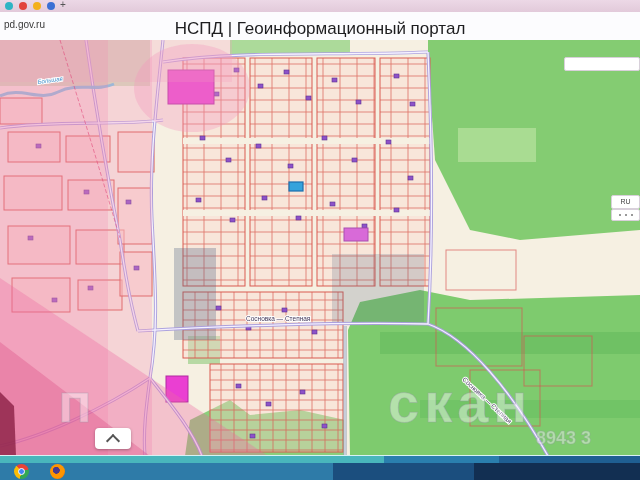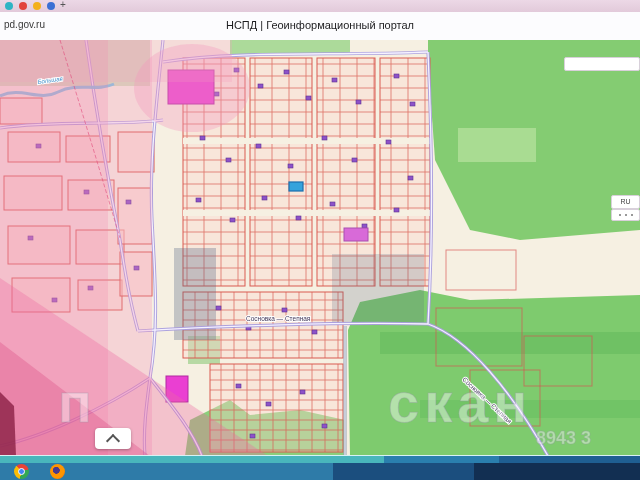--- a/index.html
+++ b/index.html
@@ -11,21 +11,21 @@
   .fav{position:absolute;top:2px;width:8px;height:8px;border-radius:50%;}
   .fav1{left:5px;background:#2fb4c4;}
   .fav2{left:19px;background:#e2413a;}
   .fav3{left:33px;background:#f3b01c;}
   .fav4{left:47px;background:#3b6fd4;}
   .newtab{position:absolute;left:60px;top:-1px;font-size:10px;color:#555;line-height:12px;}
   
   .addressbar{position:absolute;left:0;top:12px;width:640px;height:28px;background:#fcfcfe;
               border-bottom:1px solid #d9d9e2;}
   .url{position:absolute;left:4px;top:7px;font-size:10px;color:#3a3a3a;text-align:right;}
-  .ptitle{position:absolute;left:0;width:640px;top:7px;text-align:center;font-size:11px;color:#1d1d1f;}
+  .ptitle{position:absolute;left:0;width:640px;top:7px;text-align:center;font-size:17px;color:#1d1d1f;}
   
   #map{position:absolute;left:0;top:40px;width:640px;height:416px;}
   
   .panel-frag{position:absolute;background:#fff;border:1px solid #d8d0da;border-radius:2px;}
   .frag-top{top:57px;right:0;width:74px;height:12px;}
   .ru-badge{top:195px;right:0;width:27px;height:12px;font-size:7px;color:#444;text-align:center;line-height:12px;}
   .dots-badge{top:209px;right:0;width:27px;height:10px;}
   .dots-badge i{display:block;margin:4px auto 0;width:14px;height:2px;
                 background:repeating-linear-gradient(90deg,#999 0 2px,transparent 2px 6px);}
   .collapse-btn{position:absolute;left:95px;top:428px;width:36px;height:21px;background:#fff;

